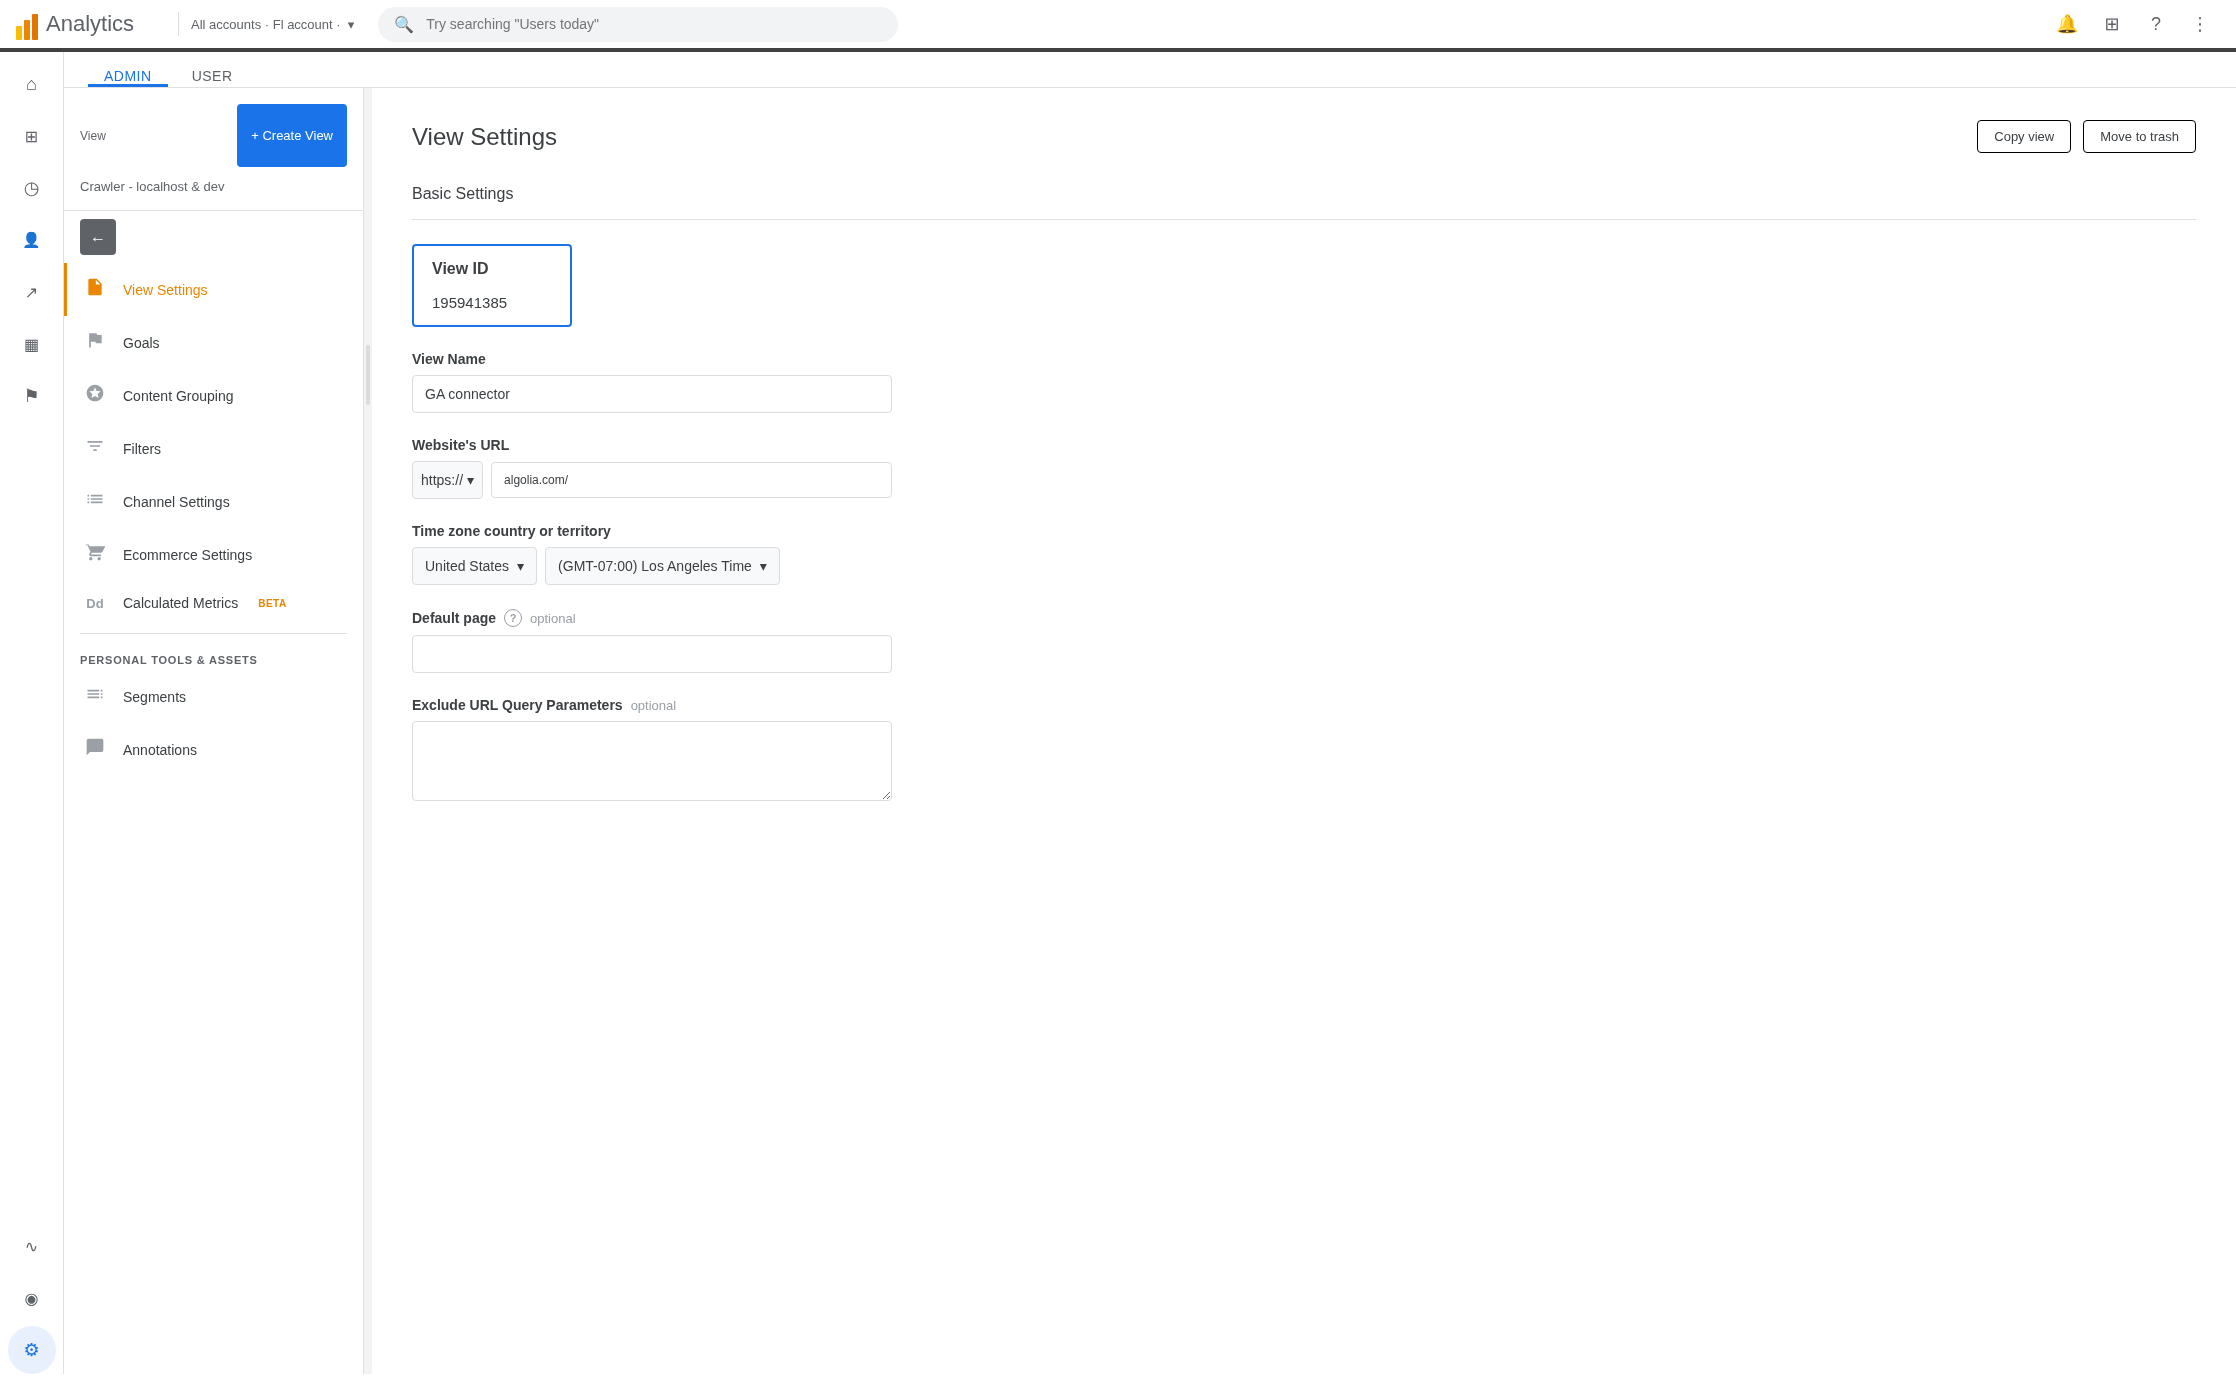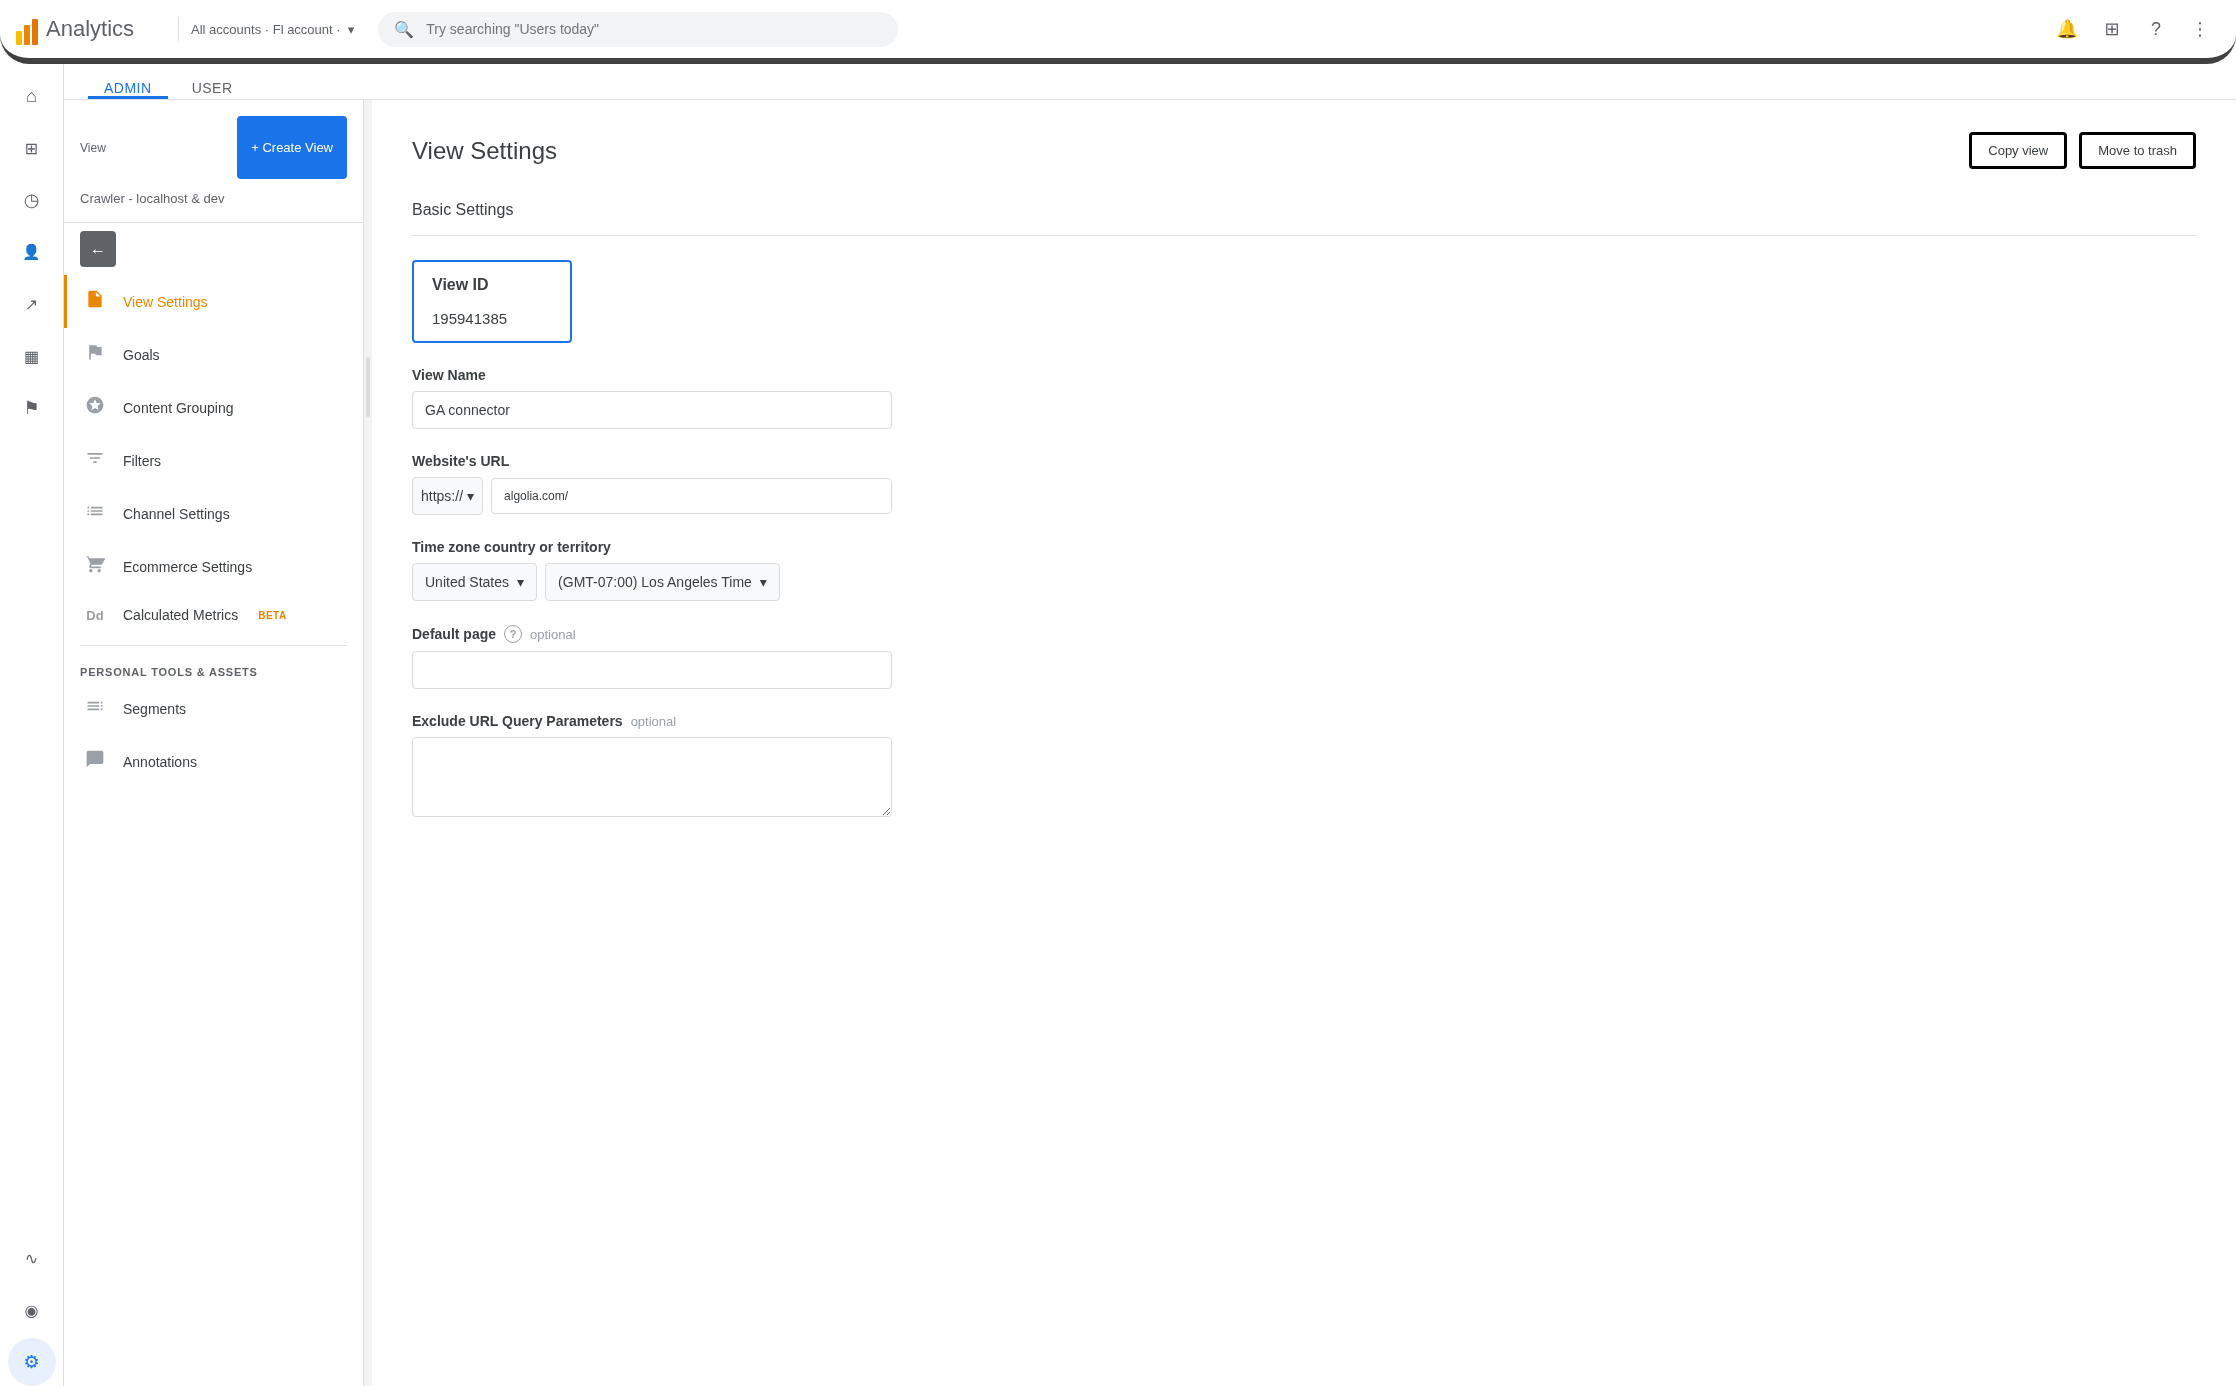--- a/index.html
+++ b/index.html
@@ -2,27 +2,26 @@
 <html><head>
   <meta charset="utf-8">
   <style>
     * { box-sizing: border-box; margin: 0; padding: 0; }
     body { font-family: 'Google Sans', Arial, sans-serif; background: #fff; color: #3c4043; font-size: 14px; }
 
     
     .header {
       display: flex;
       align-items: center;
-      height: 64px;
+      height: 52px;
       padding: 0 16px;
-      border-bottom: 6px solid #404040;
+      border-bottom: 4px solid #404040;
       background: #fff;
       position: relative;
       z-index: 10;
-      border-radius: 29px;
     }
     .header-logo {
       display: flex;
       align-items: center;
       gap: 8px;
       margin-right: 16px;
     }
     .logo-icon {
       display: flex;
       align-items: flex-end;
@@ -289,21 +288,21 @@
       color: #3c4043;
     }
     .header-buttons {
       display: flex;
       gap: 12px;
     }
     .outline-btn {
       padding: 8px 16px;
       font-size: 13px;
       font-weight: 500;
-      border: 3px solid #000000;
+      border: 1px solid #000000;
       border-radius: 4px;
       background: #fff;
       color: #3c4043;
       cursor: pointer;
     }
 
     
     .section-header {
       font-size: 16px;
       color: #3c4043;

